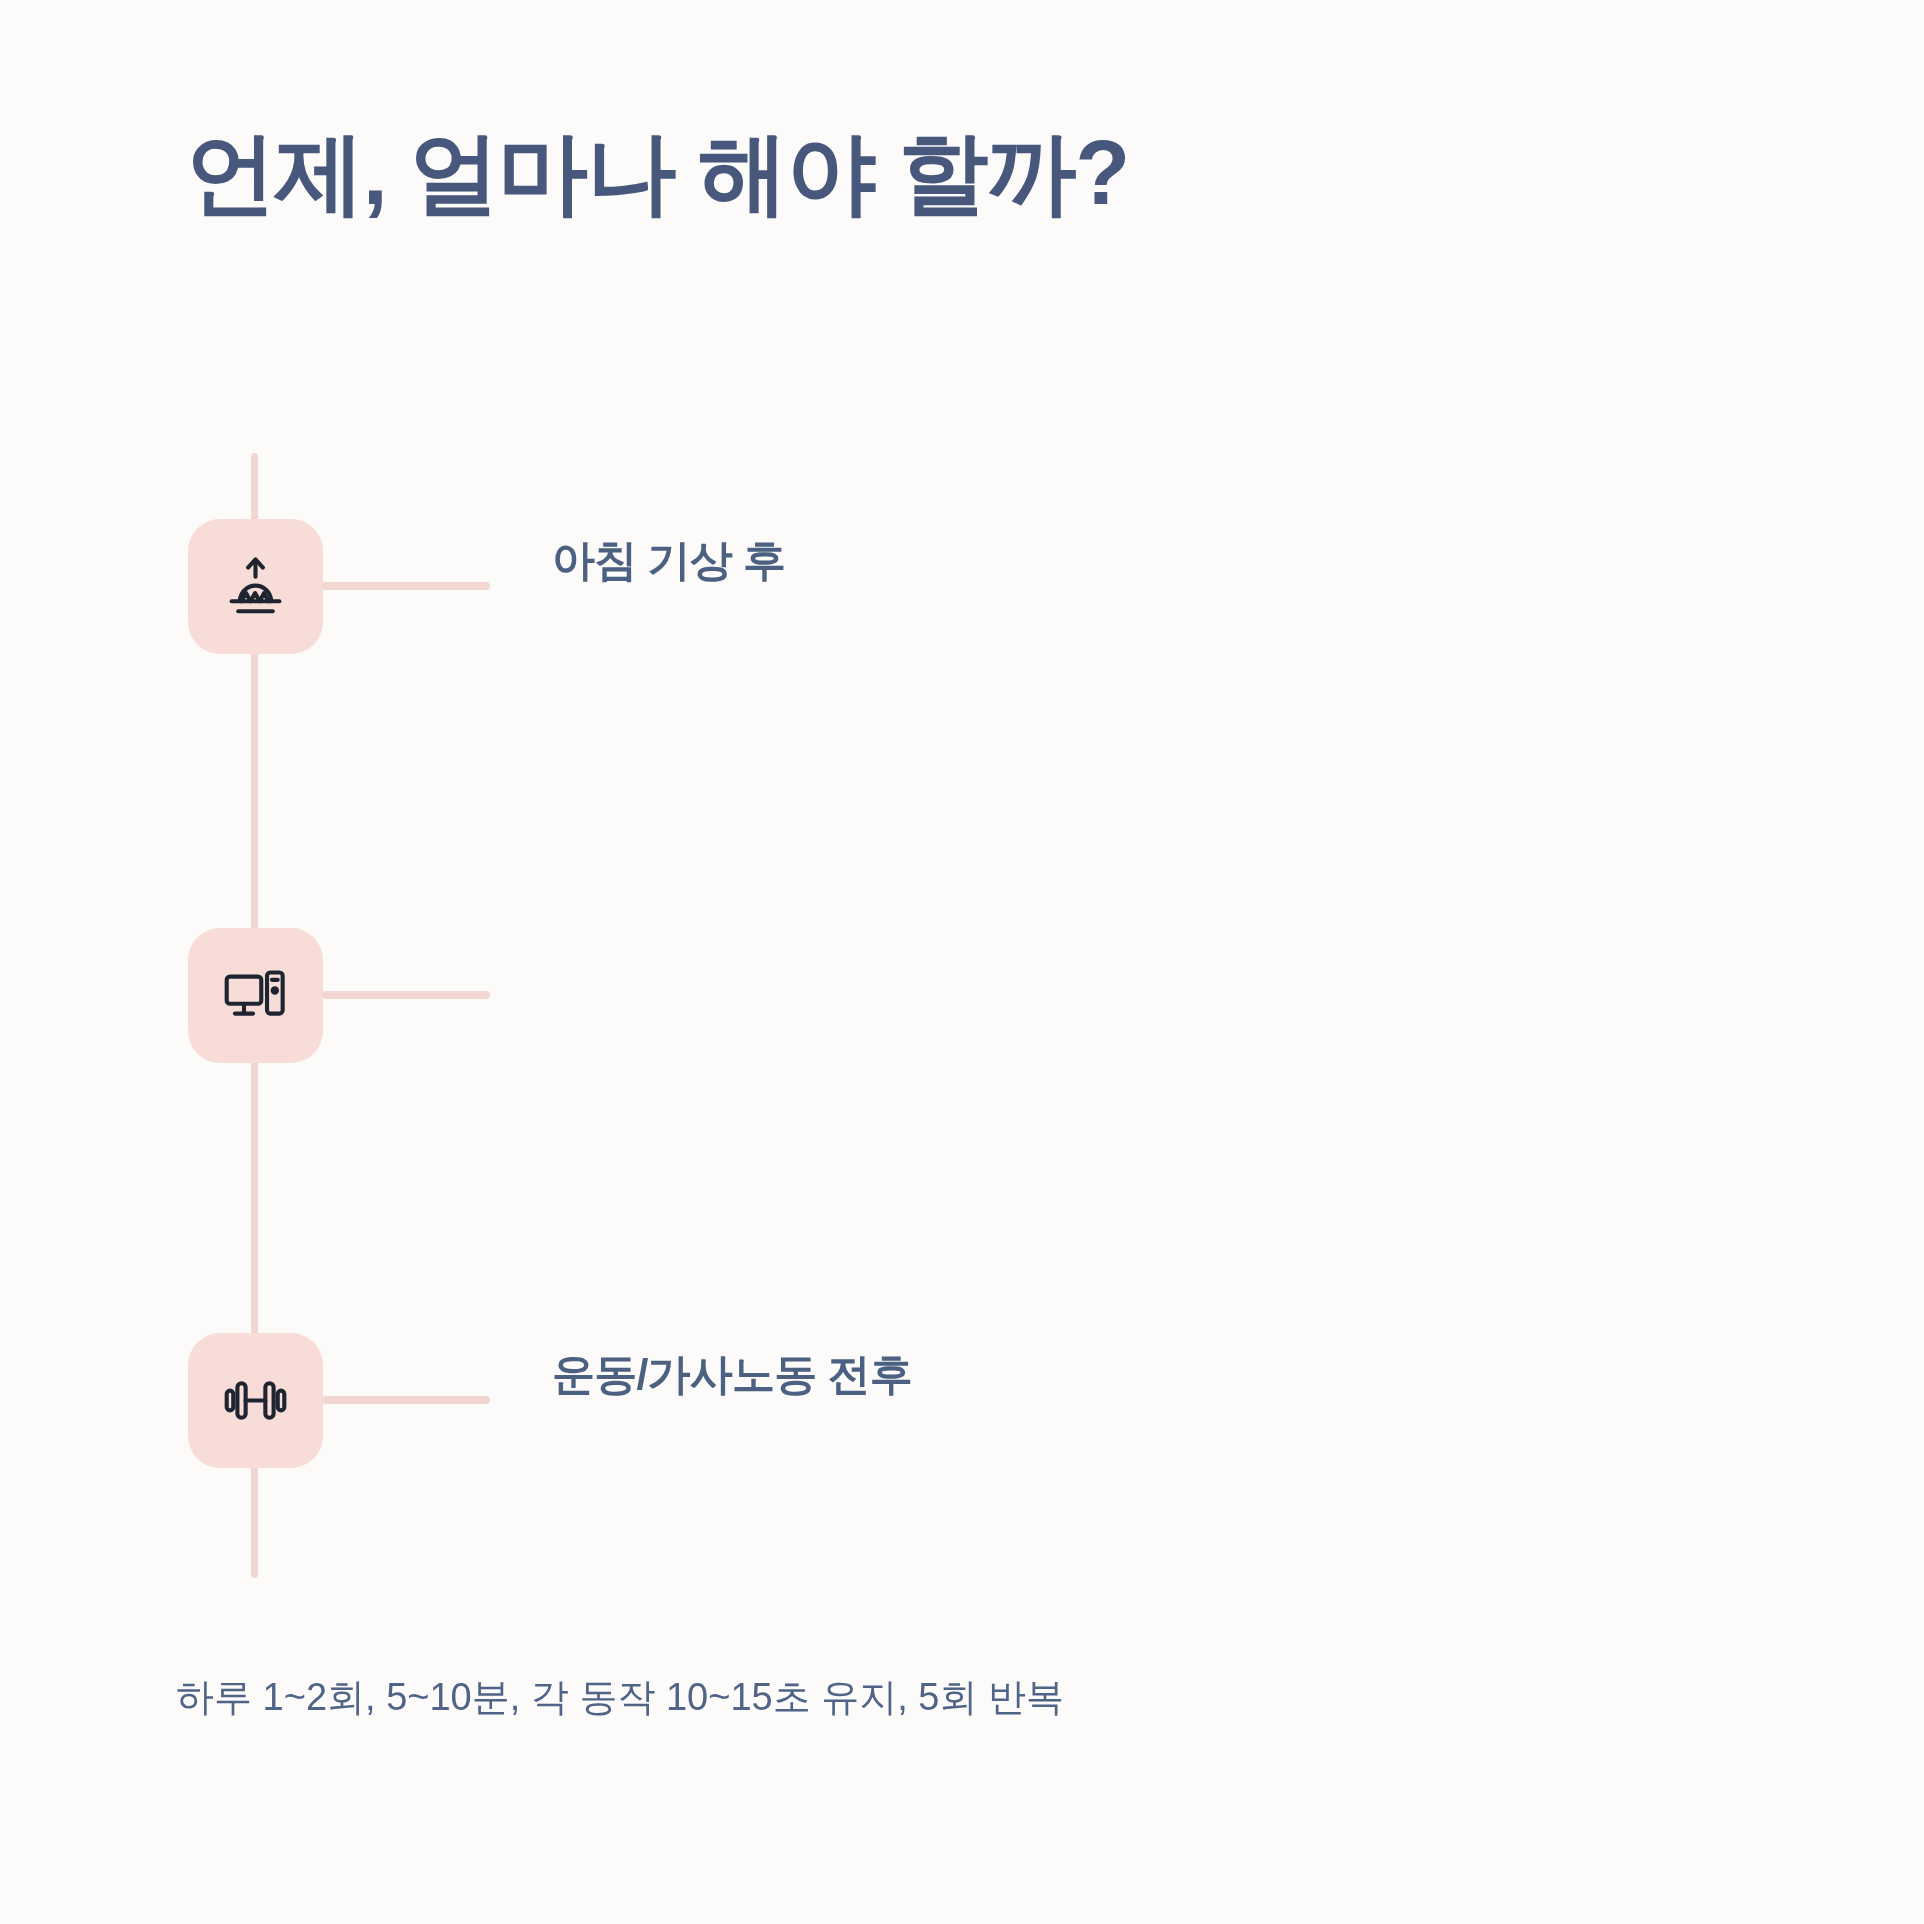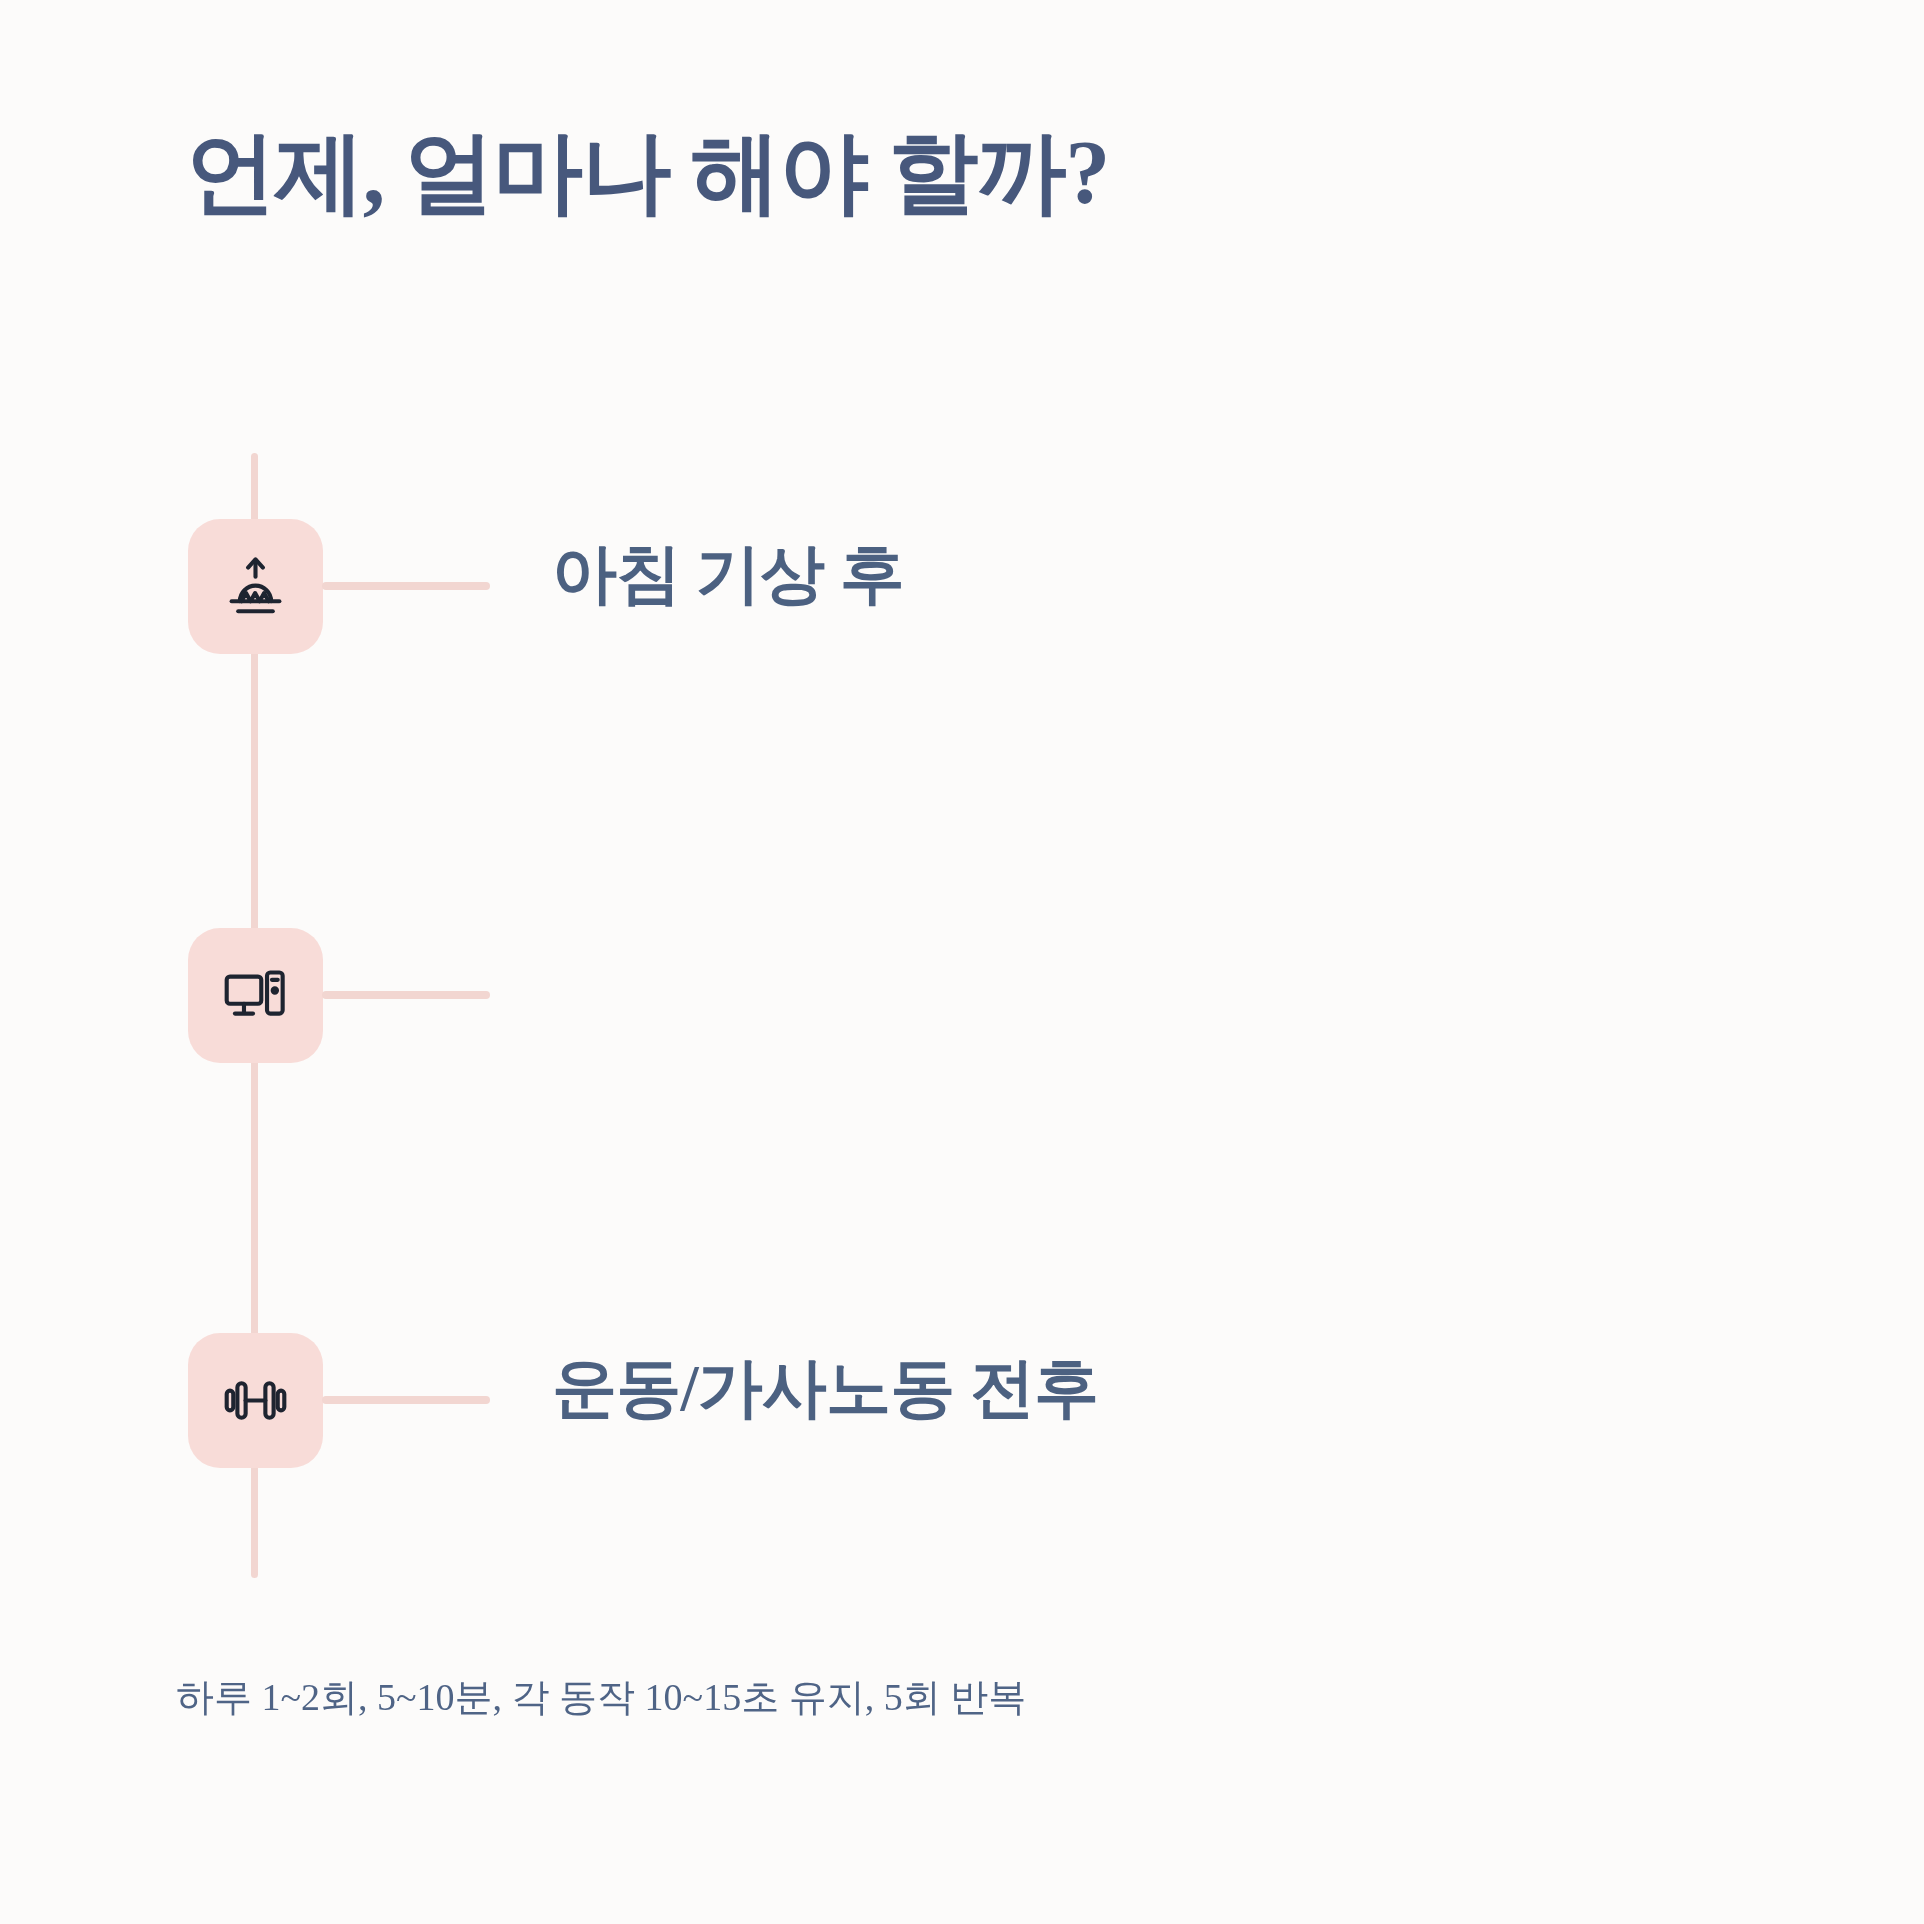--- a/index.html
+++ b/index.html
@@ -16,21 +16,20 @@
   html,body{background:var(--background);}
   body{
     font-family:"Liberation Sans","DejaVu Sans",sans-serif;
   }
   .page{
     position:relative;
     width:1873px;
     height:1925px;
     background:var(--background);
     overflow:hidden;
-    font-family:Liberation Serif, serif;
   }
   .title{
     position:absolute;
     left:186px;
     top:119px;
     font-size:90px;
     font-weight:800;
     letter-spacing:-1.6px;
     color:var(--title);
     line-height:1.2;
@@ -82,21 +81,21 @@
     height:8px;
     background:var(--timeline);
     border-radius:4px;
   }
   .texts{
     position:absolute;
     left:552px;
     top:16px;
   }
   .heading{
-    font-size:65px;
+    font-size:43px;
     font-weight:800;
     letter-spacing:-0.8px;
     color:var(--heading);
     line-height:1.2;
     white-space:nowrap;
   }
   .subtitle{
     margin-top:45px;
     font-size:47px;
     font-weight:400;

